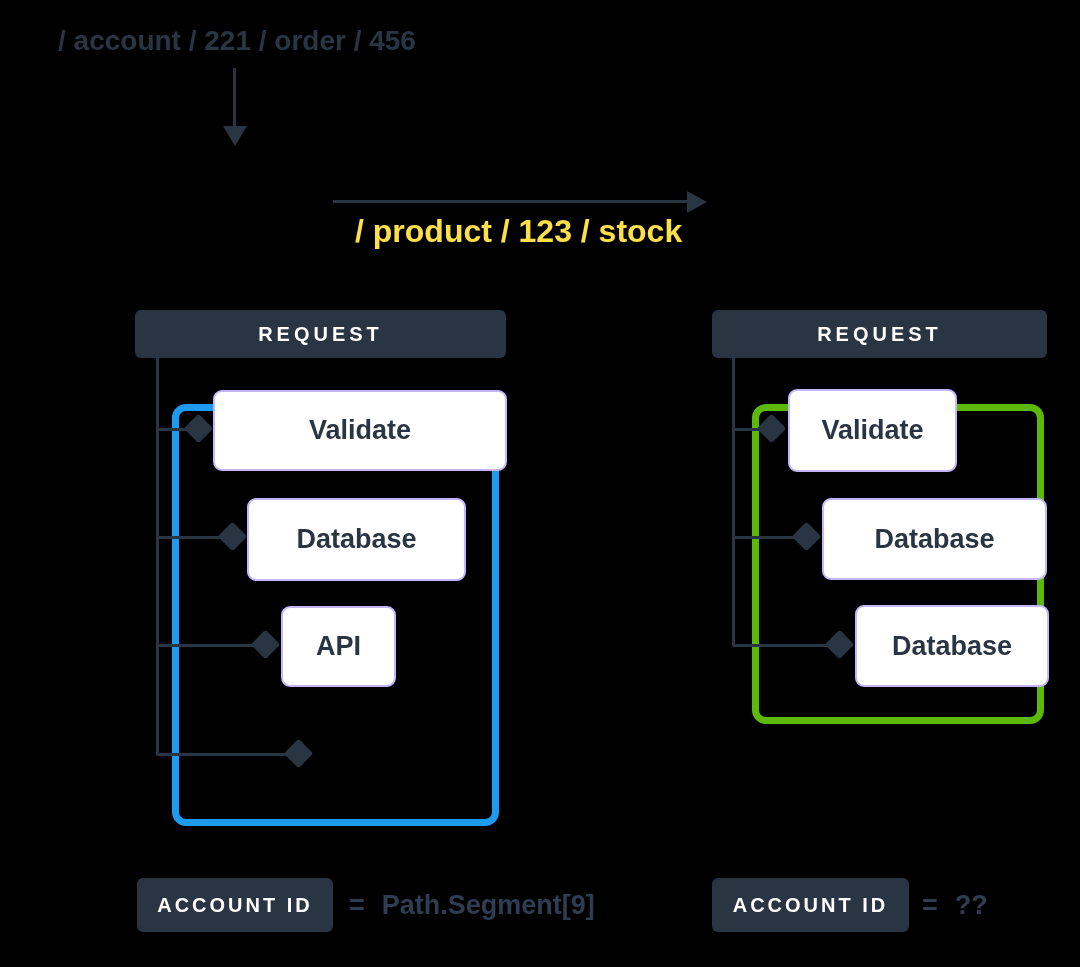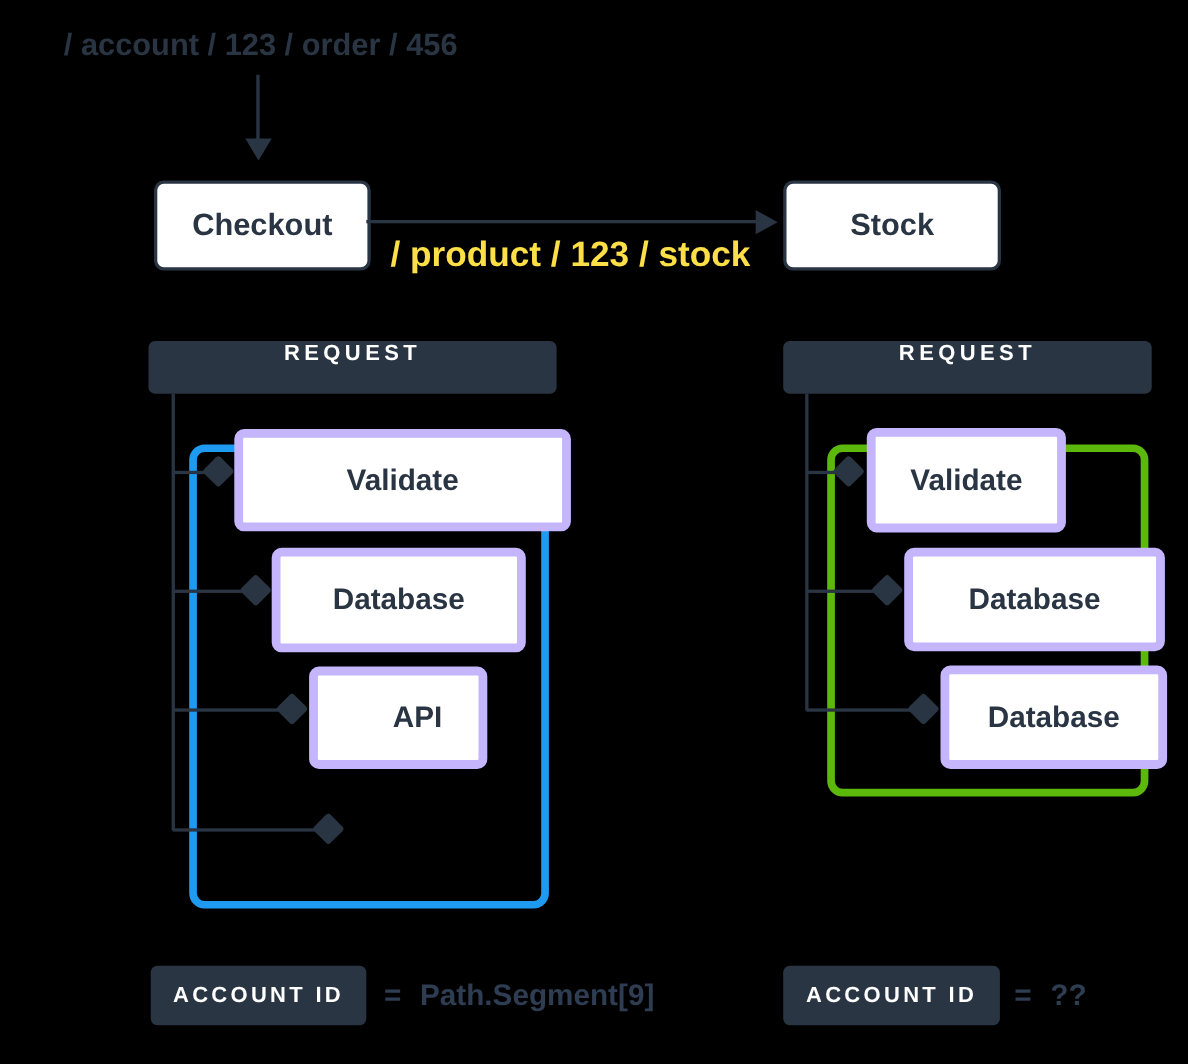--- a/index.html
+++ b/index.html
@@ -6,27 +6,27 @@
   .canvas{
     position:relative;width:1080px;height:967px;background:#000;overflow:hidden;
     font-family:"Liberation Sans",sans-serif;
   }
   .node{
     position:absolute;background:#fff;border:3px solid #2a3544;border-radius:9px;
     display:flex;align-items:center;justify-content:center;
     color:#2a3544;font-weight:bold;font-size:28px;z-index:2;
   }
   .span-box{
-    position:absolute;background:#fff;border:8px solid #c4b5fd;border-radius:9px;
+    position:absolute;background:#fff;border:2px solid #c4b5fd;border-radius:9px;
     display:flex;align-items:center;justify-content:center;
     color:#2a3544;font-weight:bold;font-size:27px;z-index:2;
   }
   .header-bar{
     position:absolute;height:48px;background:#2a3544;border-radius:6px;
-    display:flex;align-items:flex-start;justify-content:center;
+    display:flex;align-items:center;justify-content:center;
     color:#fff;font-weight:bold;font-size:20px;letter-spacing:4px;z-index:2;
   }
   .badge{
     position:absolute;height:54px;background:#2a3544;border-radius:6px;
     display:flex;align-items:center;justify-content:center;
     color:#fff;font-weight:bold;font-size:20px;letter-spacing:3px;
   }
   .line-v{position:absolute;width:3px;background:#2a3544;z-index:3;}
   .line-h{position:absolute;height:3px;background:#2a3544;z-index:3;}
   .diamond{
@@ -55,30 +55,24 @@
   .eq-row{
     position:absolute;height:54px;display:flex;align-items:center;gap:17px;
     color:#2e3d52;font-weight:bold;font-size:27px;white-space:nowrap;
   }
 </style>
 </head>
 <body>
 
 <div class="canvas">
 
-  <div class="path-text" style="left:58px;top:25px;">/ account / 123 / order / 456</div>
+  <div class="path-text" style="left:58px;top:25px;">/ account / 221 / order / 456</div>
   <div class="line-v" style="left:233px;top:68px;height:60px;"></div>
   <div class="tri-down" style="left:223px;top:126px;"></div>
 
-  <div class="node" style="left:140px;top:164px;width:191px;height:76px;">
-    <span>Checkout</span>
-  </div>
-  <div class="node" style="left:712px;top:164px;width:192px;height:76px;">
-    <span>Stock</span>
-  </div>
 
   <div class="line-h" style="left:333px;top:200px;width:356px;"></div>
   <div class="tri-right" style="left:687px;top:191px;"></div>
   <div class="call-label" style="left:355px;top:213px;width:320px;">/ product / 123 / stock</div>
 
   <div class="header-bar" style="left:135px;top:310px;width:371px;">
     <span>REQUEST</span>
   </div>
 
   <div class="line-v" style="left:156px;top:358px;height:397px;"></div>
@@ -93,21 +87,21 @@
   <div class="diamond" style="left:255px;top:634px;"></div>
   <div class="line-h" style="left:157px;top:753px;width:142px;"></div>
   <div class="diamond" style="left:288px;top:743px;"></div>
 
   <div class="span-box" style="left:213px;top:390px;width:290px;height:77px;">
     <span>Validate</span>
   </div>
   <div class="span-box" style="left:247px;top:498px;width:215px;height:79px;">
     <span>Database</span>
   </div>
-  <div class="span-box" style="left:281px;top:606px;width:111px;height:77px;padding-left:35px;">
+  <div class="span-box" style="left:281px;top:606px;width:111px;height:77px;">
     <span>API</span>
   </div>
 
   <div class="header-bar" style="left:712px;top:310px;width:335px;">
     <span>REQUEST</span>
   </div>
 
   <div class="line-v" style="left:732px;top:358px;height:288px;"></div>
 
   <div class="bracket green" style="left:752px;top:404px;width:278px;height:306px;"></div>

